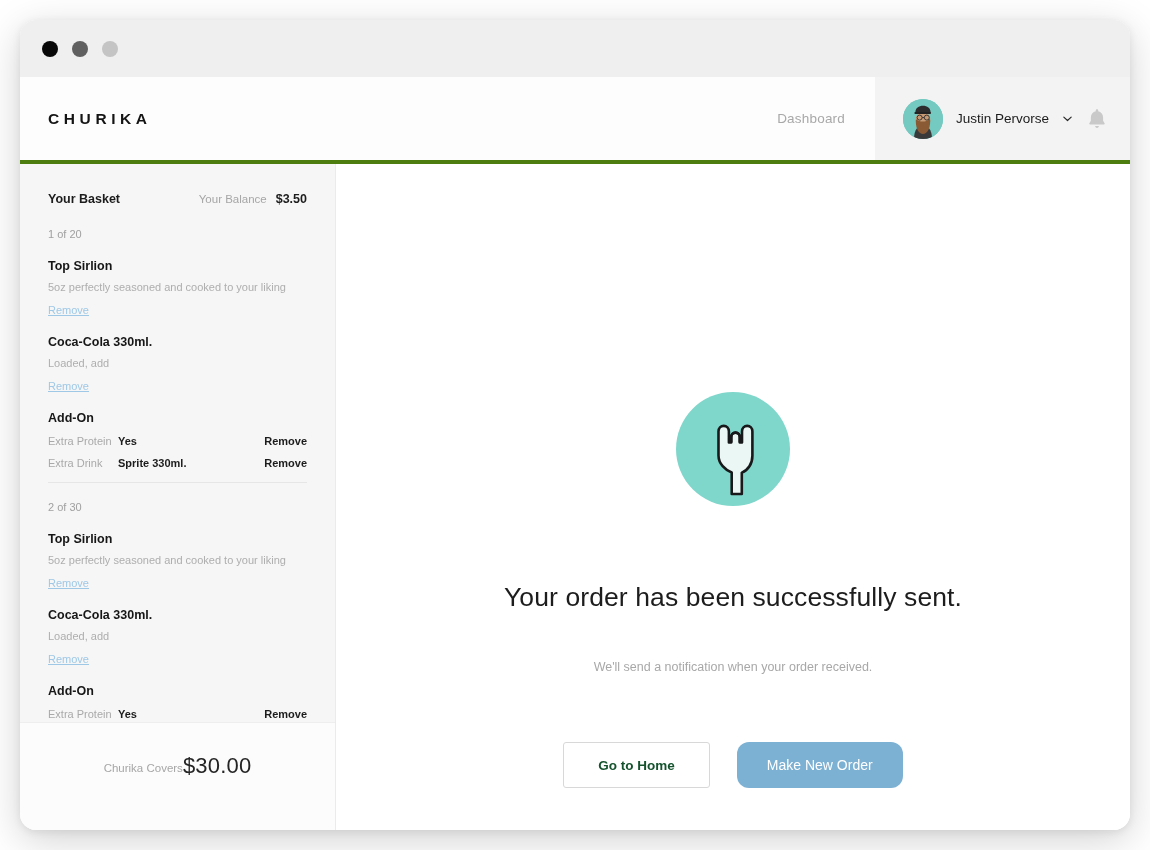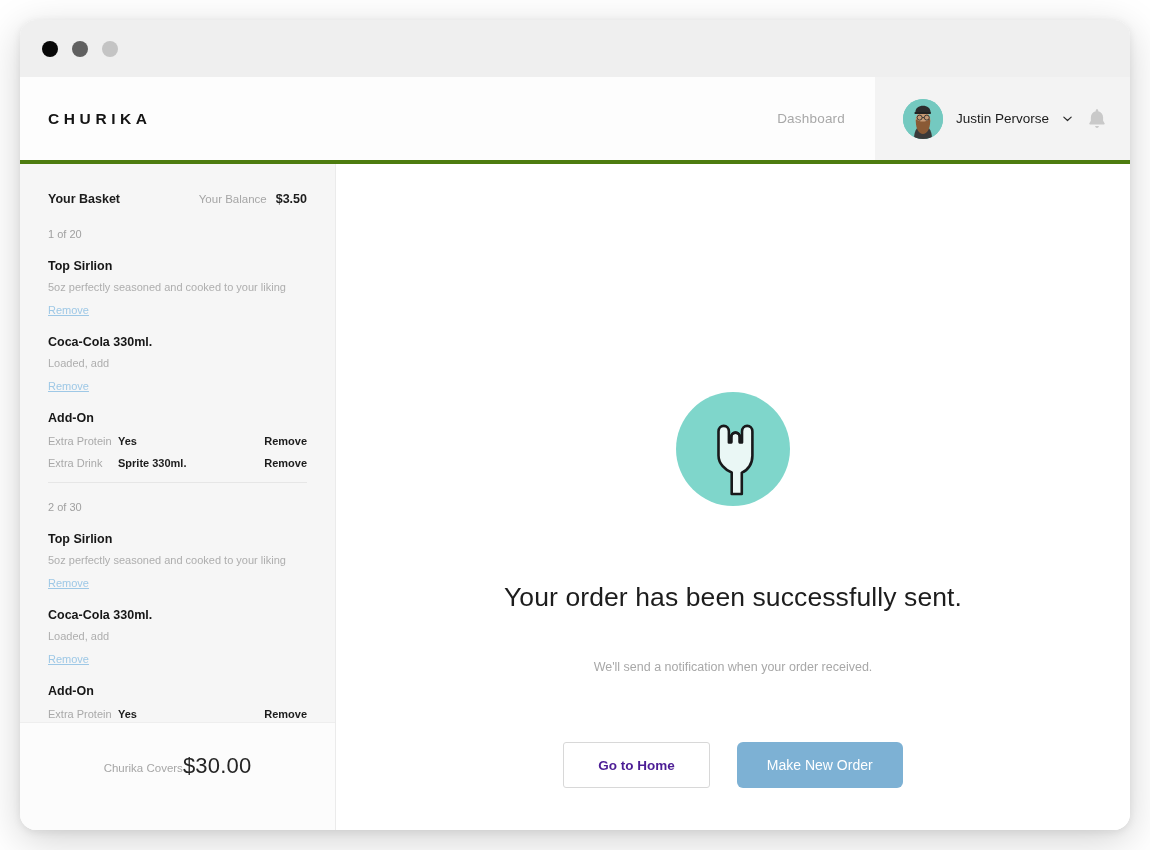--- a/index.html
+++ b/index.html
@@ -236,29 +236,29 @@
   .btn-row { display: flex; gap: 27px; }
   .btn {
     font-size: 13.5px;
     font-weight: 700;
     cursor: pointer;
     border: none;
     font-family: "Liberation Sans", sans-serif;
   }
   .btn-secondary {
     background: #ffffff;
-    color: #4c1d95;
+    color: #14532d;
     border: 1px solid #d8d8d8;
     border-radius: 3px;
     padding: 14px 34px;
   }
   .btn-primary {
     background: #7db1d4;
     color: #ffffff;
-    border-radius: 6px;
+    border-radius: 12px;
     padding: 15px 30px;
     font-weight: 400;
     font-size: 14px;
   }
 </style>
 </head>
 <body>
 
 <div class="screen">
   <div class="window">

